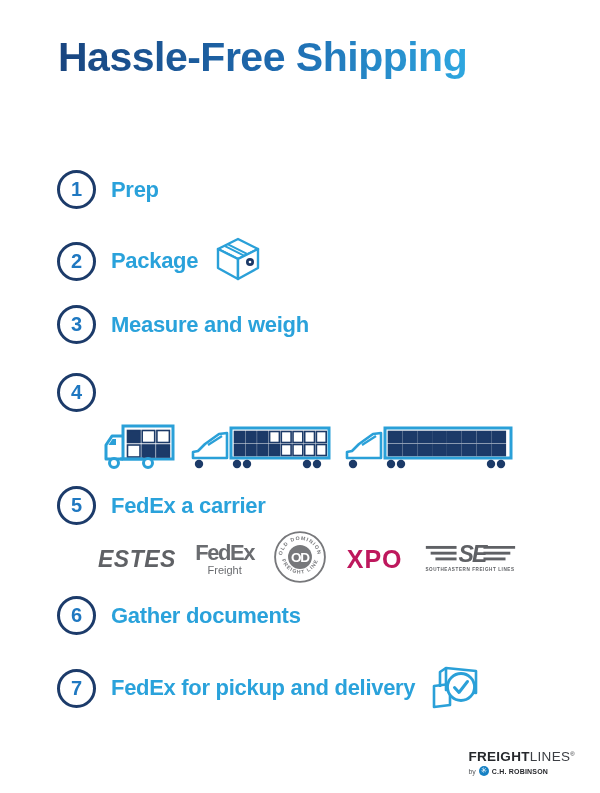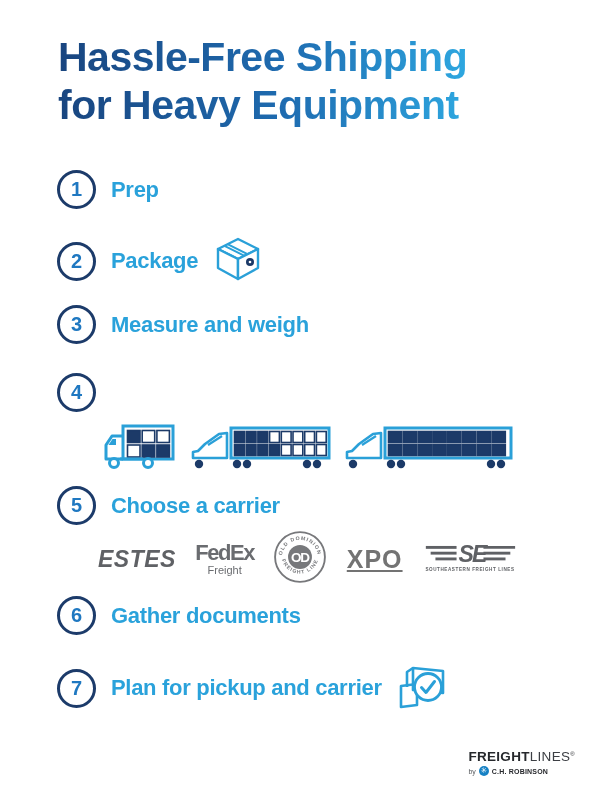--- a/index.html
+++ b/index.html
@@ -36,21 +36,21 @@
 
   
   .carriers{
     position:absolute;left:98px;top:531px;width:420px;height:56px;
     display:flex;align-items:center;justify-content:space-between;
   }
   .logo-estes{color:#5f6165;font-size:23px;font-weight:700;font-style:italic;letter-spacing:0.5px;}
   .logo-fedex{color:#6a6c70;line-height:1;text-align:center;}
   .logo-fedex .fx{font-size:22px;font-weight:700;letter-spacing:-1.5px;display:block;}
   .logo-fedex .fr{font-size:11px;font-weight:400;display:block;margin-top:1px;}
-  .logo-xpo{color:#737373;font-size:25px;font-weight:700;letter-spacing:1px;text-decoration:underline;}
+  .logo-xpo{color:#be185d;font-size:25px;font-weight:700;letter-spacing:1px;}
 
   
   .footer{position:absolute;right:25px;top:749px;text-align:left;}
   .brand{white-space:nowrap;color:#26282c;font-size:13.5px;letter-spacing:0.3px;}
   .brand .b1{font-weight:700;}
   .brand .b2{font-weight:400;color:#3c3f44;}
   .brand sup{font-size:6px;}
   .byline{display:flex;align-items:center;gap:3px;margin-top:2px;}
   .byline .by{font-size:7px;color:#55585c;}
   .chr-mark{
@@ -59,21 +59,20 @@
   }
   .byline .co{font-size:7px;font-weight:700;color:#26282c;letter-spacing:0.2px;}
 </style>
 </head>
 <body>
 
 <div class="page">
 
   <h1 class="title">
     <span>Hassle-Free Shipping</span>
-    <span>for Heavy Equipment</span>
   </h1>
 
   <div class="step s1">
     <div class="step-circle">
         <span>1</span>
       </div>
     <div class="step-label">Prep</div>
   </div>
 
   <div class="step s2">
@@ -186,21 +185,21 @@
         <circle cx="146" cy="41" r="4.2" fill="#1c3a68"></circle>
         <circle cx="156" cy="41" r="4.2" fill="#1c3a68"></circle>
       </svg>
     </span>
   </div>
 
   <div class="step s5">
     <div class="step-circle">
         <span>5</span>
       </div>
-    <div class="step-label">Choose a carrier</div>
+    <div class="step-label">FedEx a carrier</div>
   </div>
 
   <div class="carriers">
     <div class="logo-estes">ESTES</div>
     <div class="logo-fedex">
       <span class="fx">FedEx</span>
       <span class="fr">Freight</span>
     </div>
     <span>
       <svg width="54" height="54" viewBox="0 0 52 52">
@@ -241,21 +240,21 @@
     <div class="step-circle">
         <span>6</span>
       </div>
     <div class="step-label">Gather documents</div>
   </div>
 
   <div class="step s7">
     <div class="step-circle">
         <span>7</span>
       </div>
-    <div class="step-label">Plan for pickup and carrier</div>
+    <div class="step-label">FedEx for pickup and delivery</div>
     <span class="step-icon">
       <svg width="52" height="46" viewBox="0 0 52 46">
         <g fill="none" stroke="#2aa0d8" stroke-width="2.6" stroke-linejoin="round">
           <path d="M14 5 L44 8 L44 30 L14 27 Z"></path>
           <path d="M14 5 L8 9 L8 24"></path>
           <path d="M2 23 L18 21 L18 42 L2 44 Z"></path>
         </g>
         <circle cx="29" cy="24" r="13.5" fill="#ffffff" stroke="#2aa0d8" stroke-width="2.8"></circle>
         <path d="M22.5 24.5 L27 29.5 L35.5 18.5" fill="none" stroke="#2aa0d8" stroke-width="3" stroke-linecap="round" stroke-linejoin="round"></path>
       </svg>

